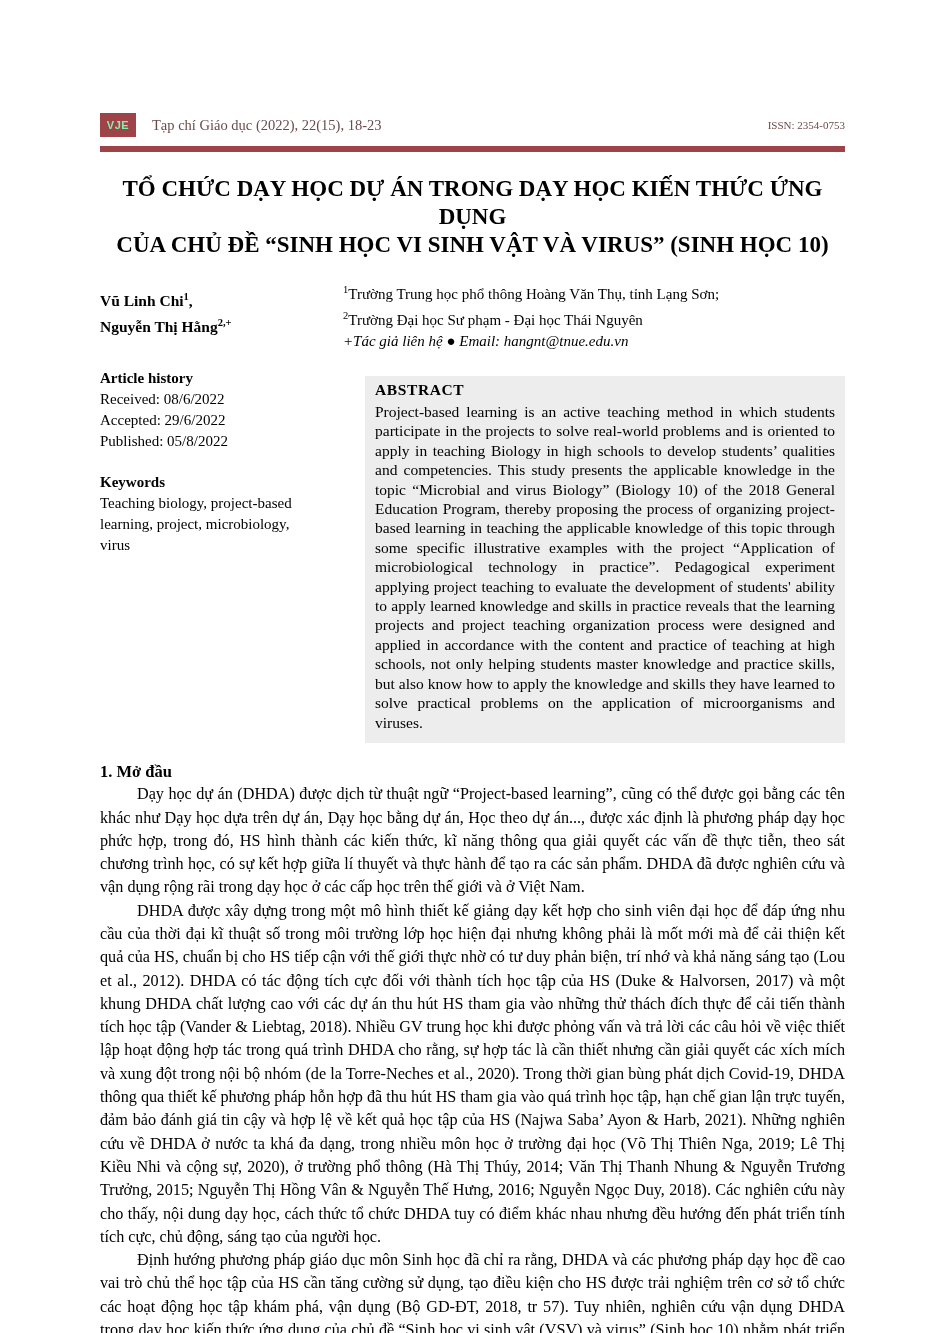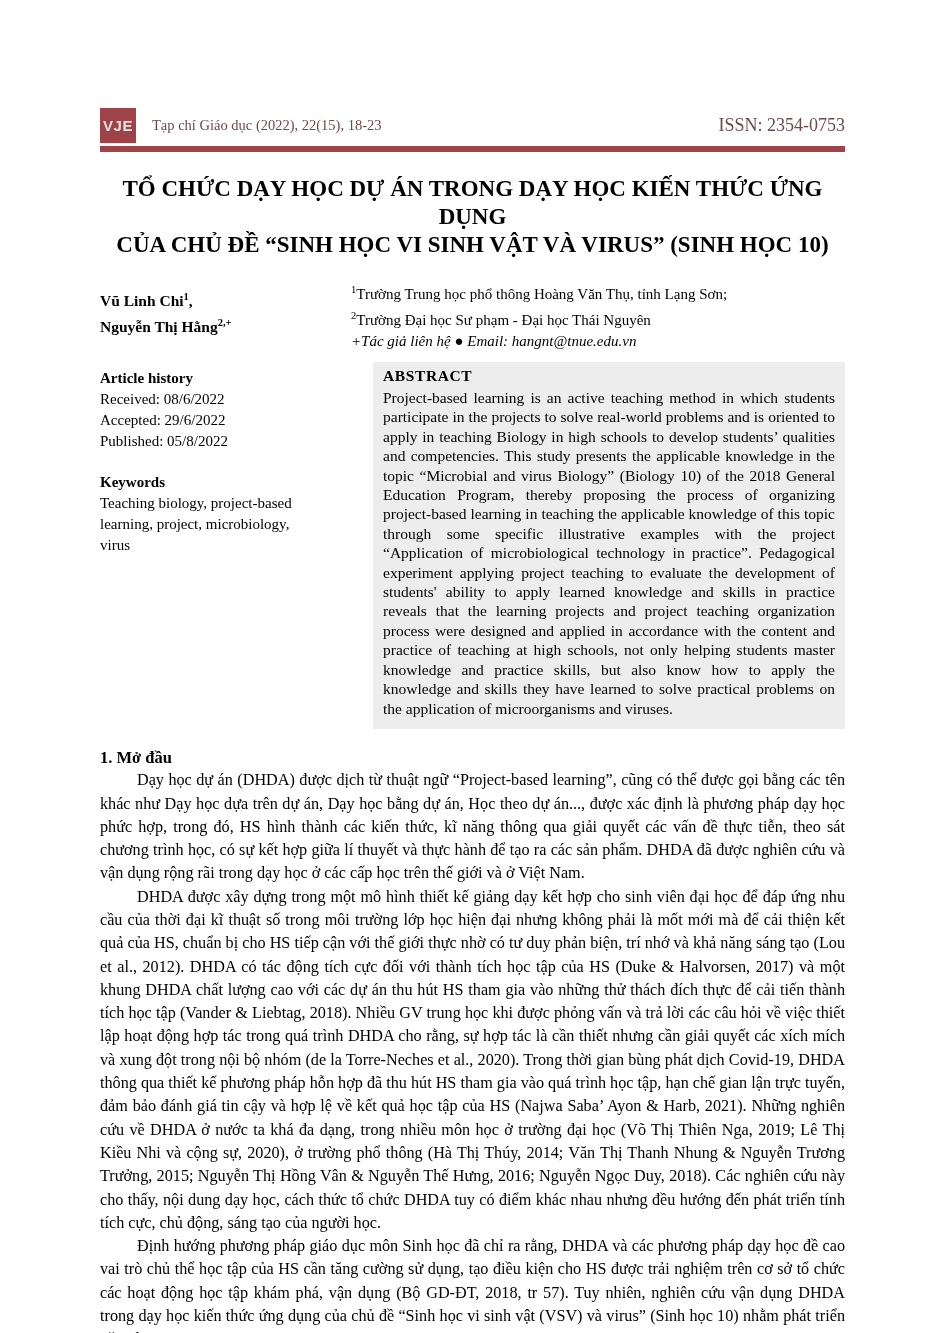--- a/index.html
+++ b/index.html
@@ -17,40 +17,40 @@
     padding: 109px 98px 0 100px; 
   }
   
   .header-row {
     display: flex;
     align-items: center;
     height: 32px;
   }
   .vje-logo {
     width: 36px;
-    height: 35px;
+    height: 24px;
     background: var(--brand);
-    color: #e5e5e5;
+    color: #86efac;
     font-family: "Liberation Sans", sans-serif;
     font-weight: bold;
-    font-size: 15px;
+    font-size: 11px;
     display: flex;
     align-items: center;
     justify-content: center;
     letter-spacing: 0.5px;
   }
   .citation {
     margin-left: 16px;
     font-size: 14.5px;
     color: var(--hdrtext);
     text-align: center;
   }
   .issn {
     margin-left: auto;
-    font-size: 18px;
+    font-size: 11px;
     color: var(--hdrtext);
   }
   .header-bar {
     margin-top: 5px;
     height: 6px;
     background: var(--brand);
   }
   
   .title-block {
     margin-top: 23px;
@@ -58,21 +58,21 @@
     font-weight: bold;
     font-size: 23px;
     line-height: 28px;
   }
   
   .meta-grid {
     margin-top: 20px;
     display: grid;
     grid-template-columns: 235px 1fr;
     grid-template-rows: auto auto;
-    column-gap: 16px;
+    column-gap: 8px;
   }
   .authors-cell {
     padding-top: 7px;
     font-weight: bold;
     font-size: 15.5px;
     line-height: 22px;
   }
   .authors-cell sup, .affil-cell sup { font-size: 10.5px; }
   .affil-cell {
     font-size: 15px;
@@ -80,21 +80,21 @@
   }
   .correspondence { font-style: italic; }
   .history-cell {
     padding-top: 16px;
     font-size: 15px;
     line-height: 21px;
   }
   .history-heading, .keywords-heading { font-weight: bold; }
   .keywords-block { margin-top: 20px; width: 200px; }
   .abstract-cell {
-    margin-top: 10px;
+    margin-top: 24px;
     display: flex;
     align-items: flex-start;
     padding-left: 15px;
   }
   .abstract-bar {
     width: 7px;
     background: var(--absbar);
     flex: 0 0 7px;
   }
   .abstract-body {

